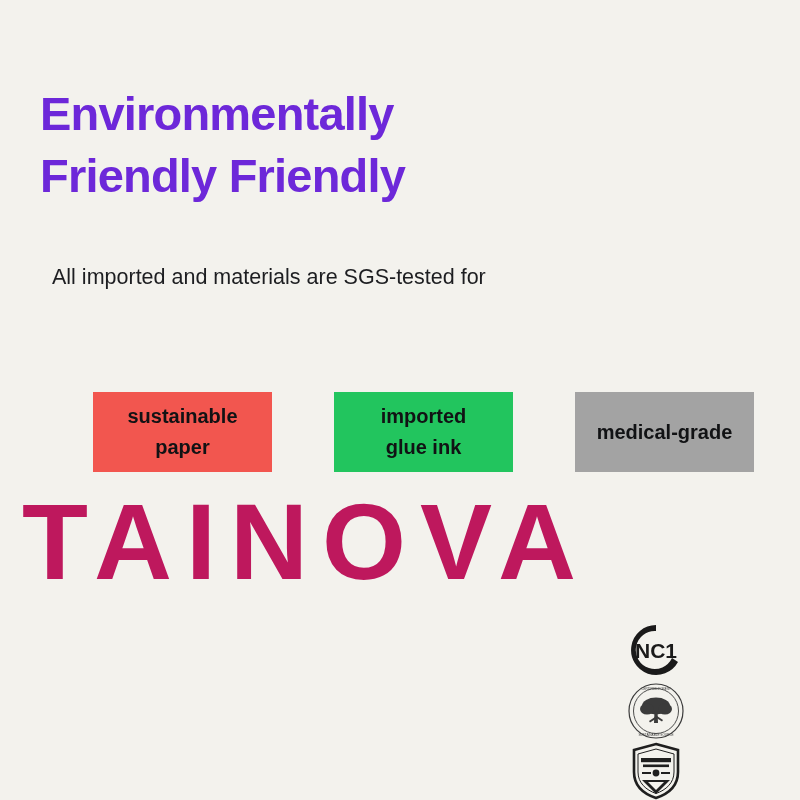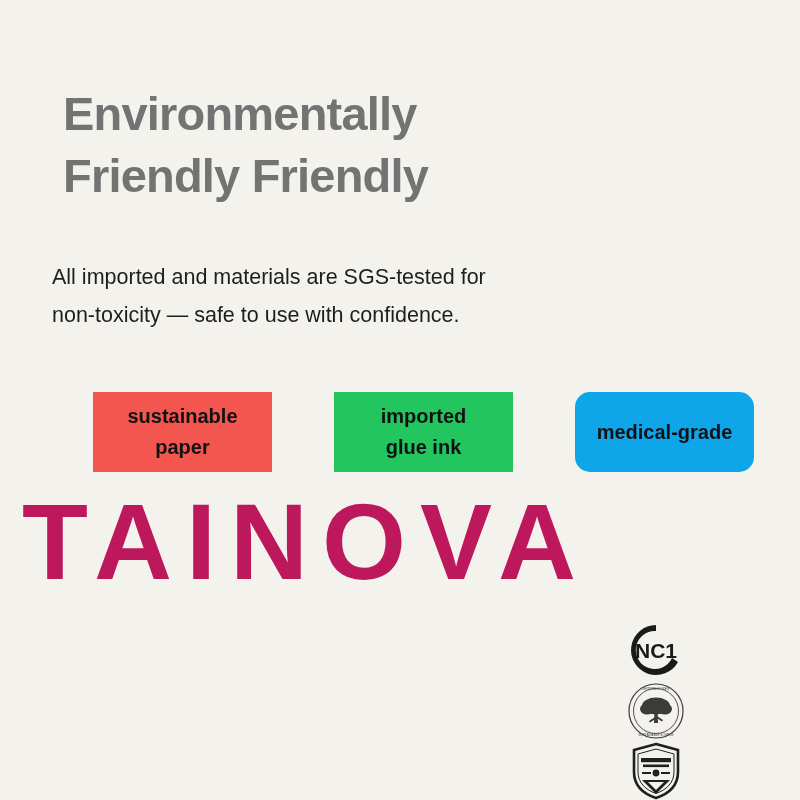--- a/index.html
+++ b/index.html
@@ -37,29 +37,29 @@
     line-height: 120px;
     color: #be185d;
     white-space: nowrap;
     user-select: none;
     z-index: 0;
   }
 
   
   .headline {
     position: absolute;
-    left: 63px;
+    left: 40px;
     top: 52px;
     width: 620px;
     font-family: "Liberation Sans", sans-serif;
     font-weight: 700;
     font-size: 47px;
     line-height: 62px;
     letter-spacing: -0.8px;
-    color: #737373;
+    color: #6d28d9;
     z-index: 3;
   }
   .headline .hl-line {
     display: block;
   }
 
   
   .body-copy {
     position: absolute;
     left: 52px;
@@ -133,36 +133,35 @@
 
   <div class="watermark">TAINOVA</div>
 
   <h1 class="headline">
     <span class="hl-line">Environmentally</span>
     <span class="hl-line">Friendly Friendly</span>
   </h1>
 
   <p class="body-copy">
     <span class="bc-line">All imported and materials are SGS-tested for</span>
-    <span class="bc-line">non-toxicity — safe to use with confidence.</span>
   </p>
 
   <div class="tag-row">
 
     <div class="tag" style="background:#f2564f;">
       <span class="tag-l1">sustainable</span>
       <span class="tag-l2">paper</span>
     </div>
 
     <div class="tag" style="background:#22c55e;">
       <span class="tag-l1">imported</span>
       <span class="tag-l2">glue ink</span>
     </div>
 
-    <div class="tag" style="background:#0ea5e9;border-radius:15px;">
+    <div class="tag" style="background:#a3a3a3;">
       <span class="tag-l1">medical-grade</span>
     </div>
 
   </div>
 
   <div class="cert-grid">
 
     <div class="cert">
       <svg width="60" height="60" viewBox="0 0 60 60" aria-hidden="true">
         <path d="M30 5 A25 25 0 1 0 52 42 L46 38 A19 19 0 1 1 30 11 Z" fill="#1a1a1a"></path>

